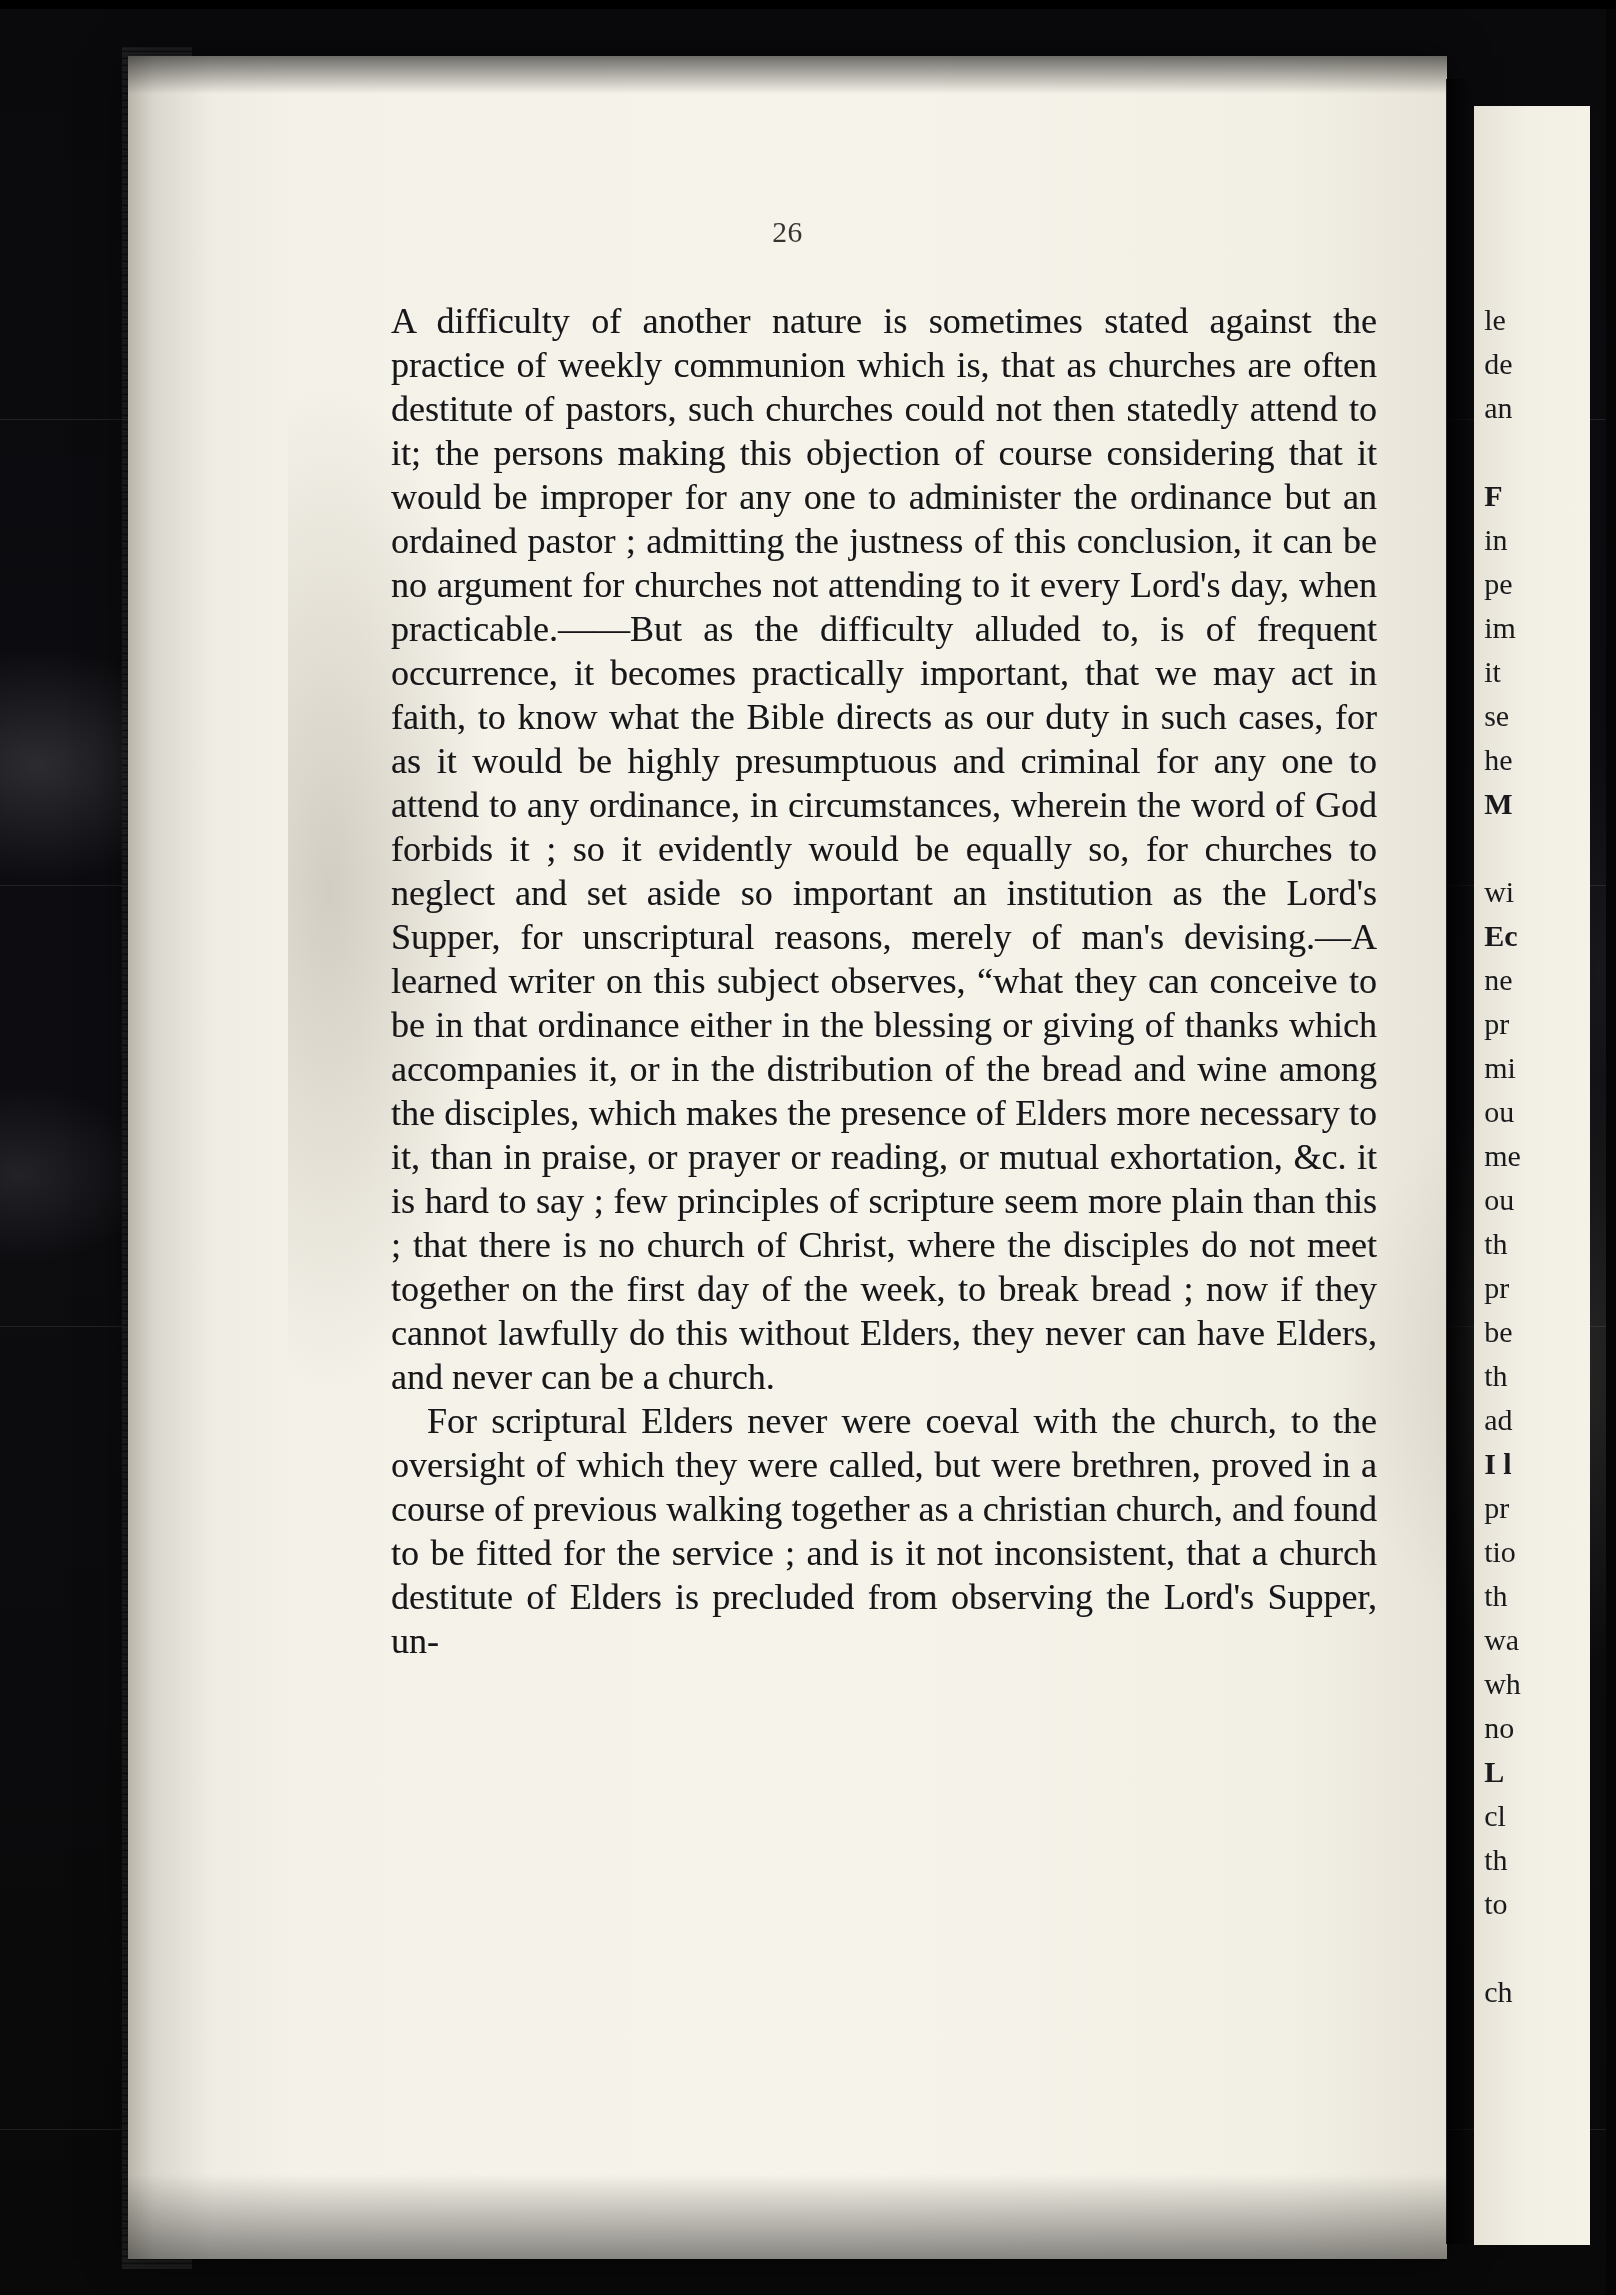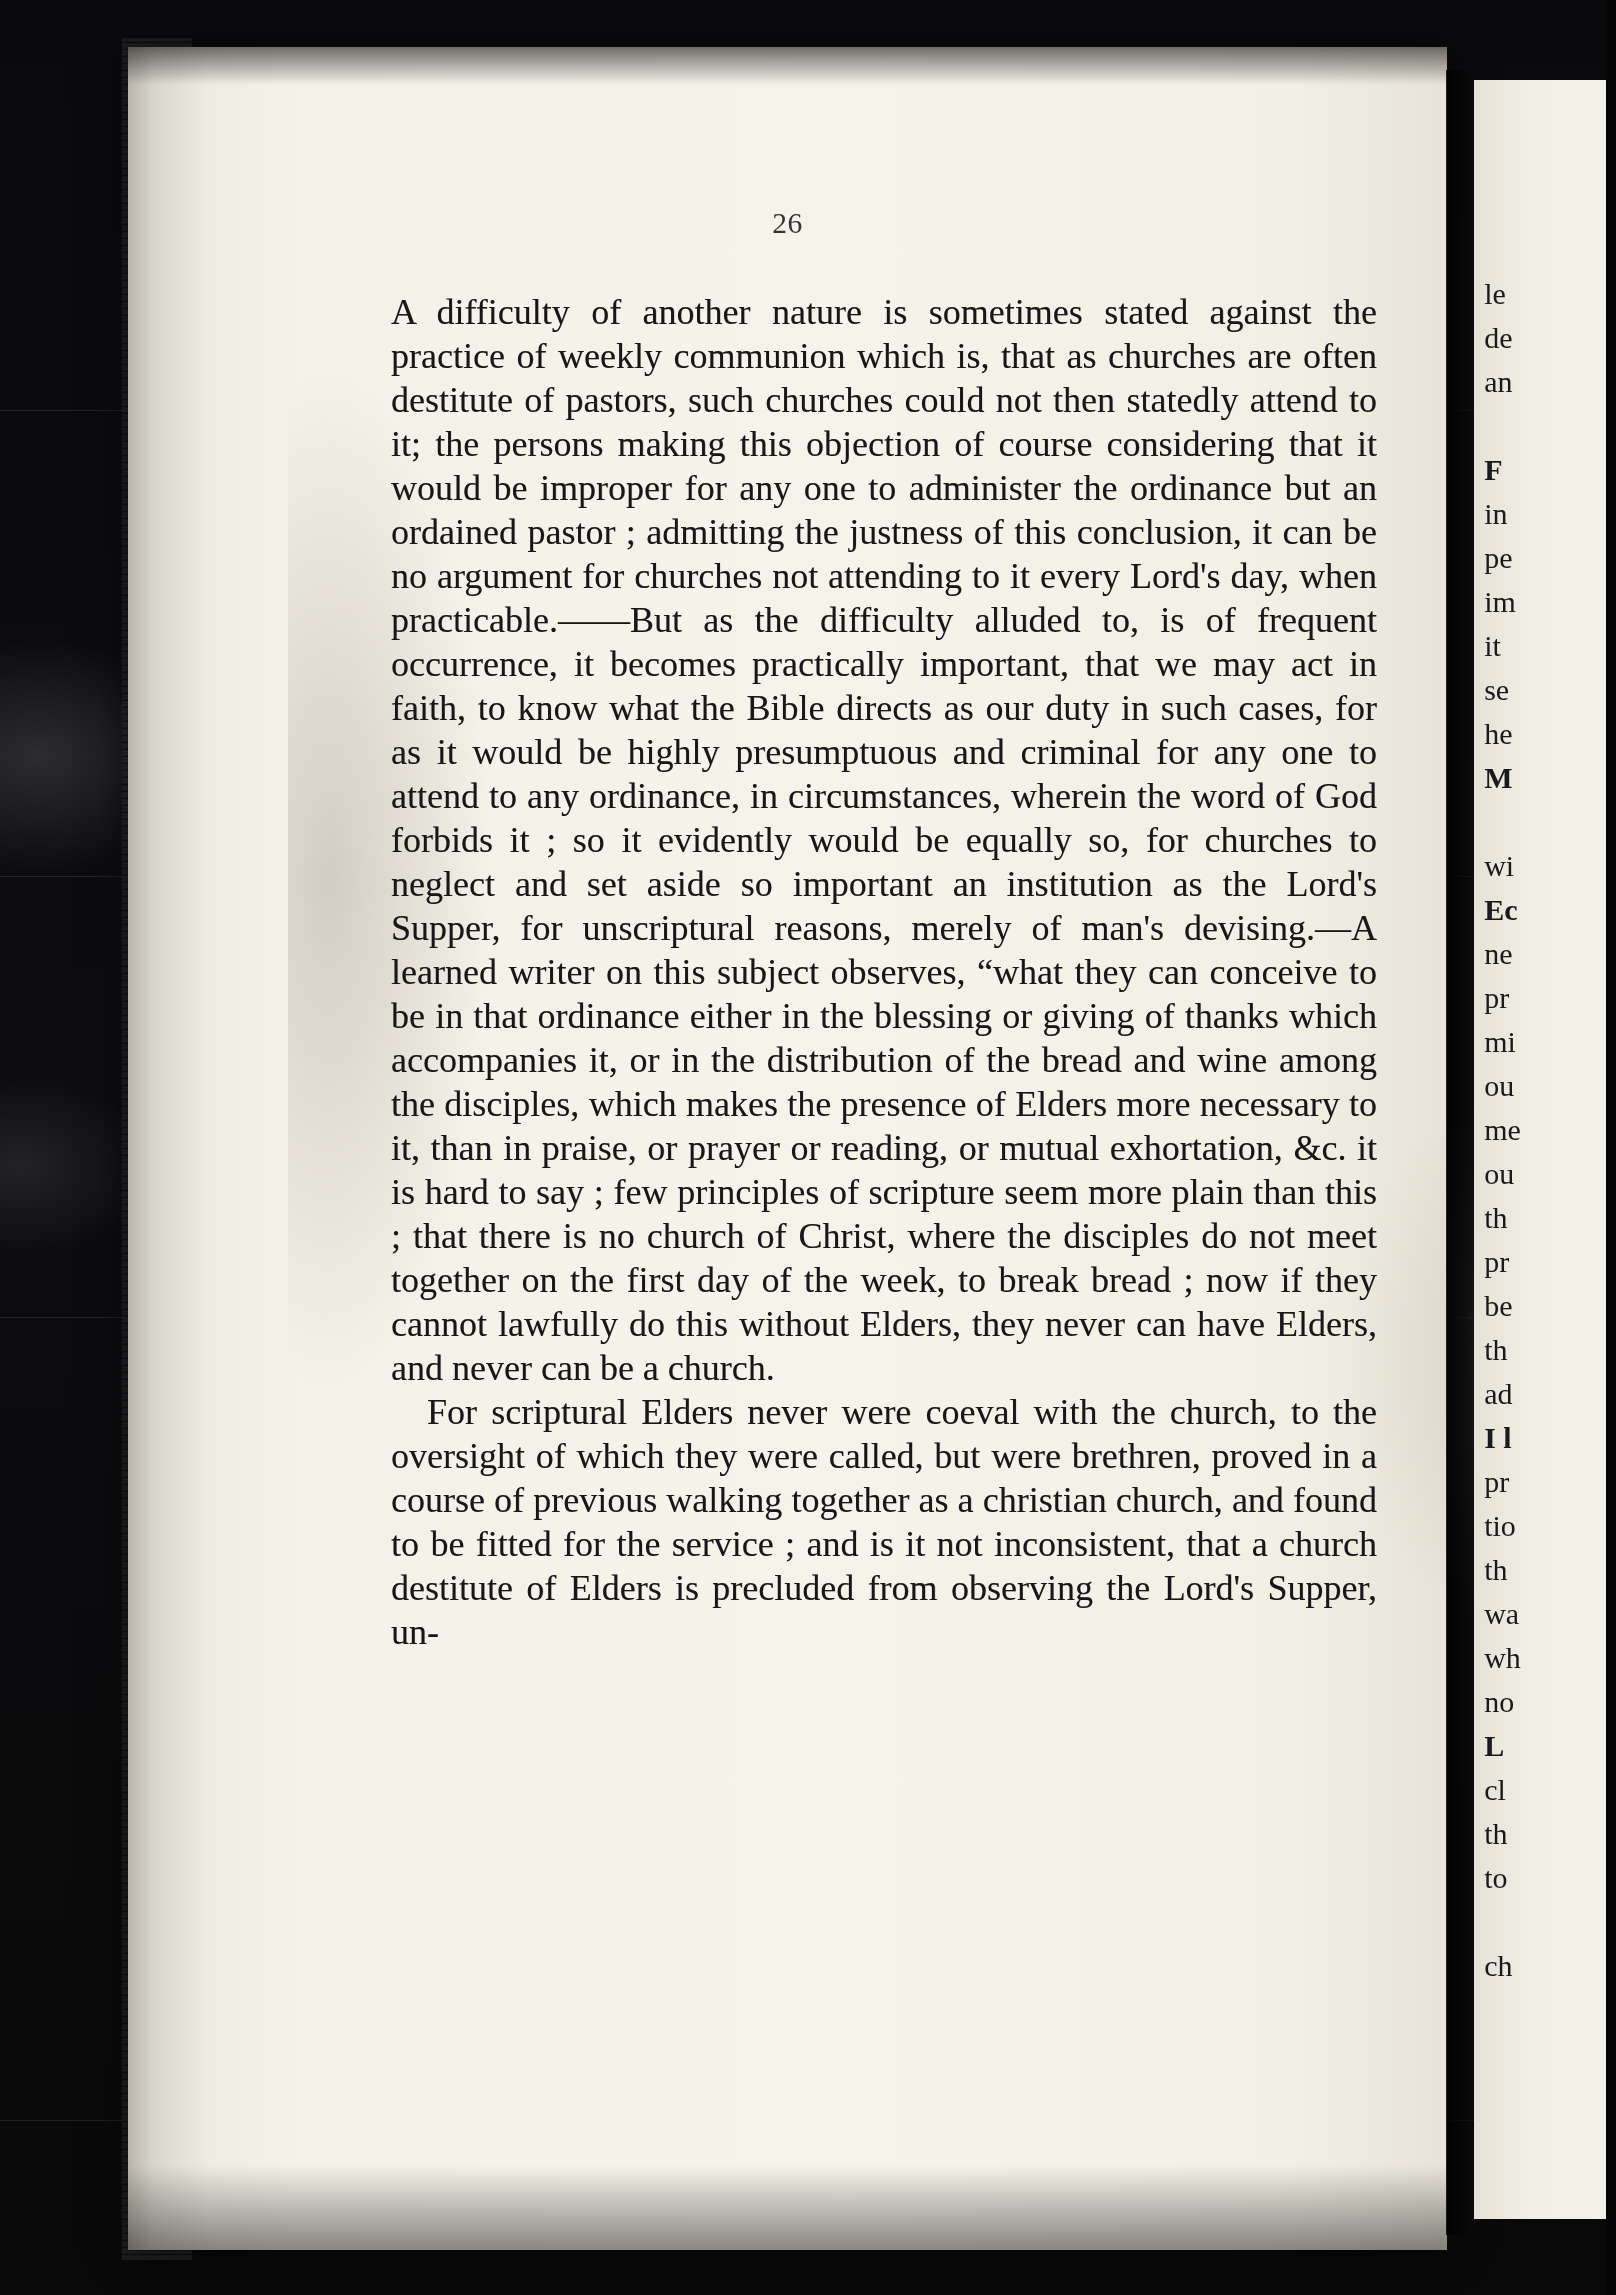--- a/index.html
+++ b/index.html
@@ -13,20 +13,21 @@
     overflow: hidden;
     font-family: "Liberation Serif", serif;
   }
 
   
   .scan {
     position: absolute;
     inset: 0;
     background: #7dd3fc;
     overflow: hidden;
+    margin-top: 9px;
   }
   .scan-noise {
     position: absolute;
     inset: 0;
     background:
       radial-gradient(ellipse 243px 167px at 38px 756px, rgba(70,70,75,0.55), rgba(0,0,0,0) 70%),
       radial-gradient(ellipse 192px 128px at 19px 1166px, rgba(60,60,66,0.45), rgba(0,0,0,0) 70%),
       radial-gradient(ellipse 128px 333px at 1601px 961px, rgba(40,40,45,0.4), rgba(0,0,0,0) 70%),
       linear-gradient(180deg, #0a0a0d 0%, #0d0d11 45%, #090909 100%);
   }
@@ -131,22 +132,22 @@
     position: absolute;
     left: 1446px;
     top: 70px;
     width: 28px;
     height: 2165px;
     background: linear-gradient(90deg, rgba(0,0,0,0.85), rgba(10,10,12,0.4));
   }
   .facing {
     position: absolute;
     left: 1474px;
-    top: 80px;
-    width: 142px;
+    top: 97px;
+    width: 116px;
     height: 2139px;
     background: linear-gradient(90deg, #e6e2d6 0%, #f2efe5 45%, #f4f1e7 100%);
     overflow: hidden;
   }
   .facing-col {
     position: absolute;
     left: 10.2px;
     top: 192px;
     width: 147px;
     font-size: 30px;

